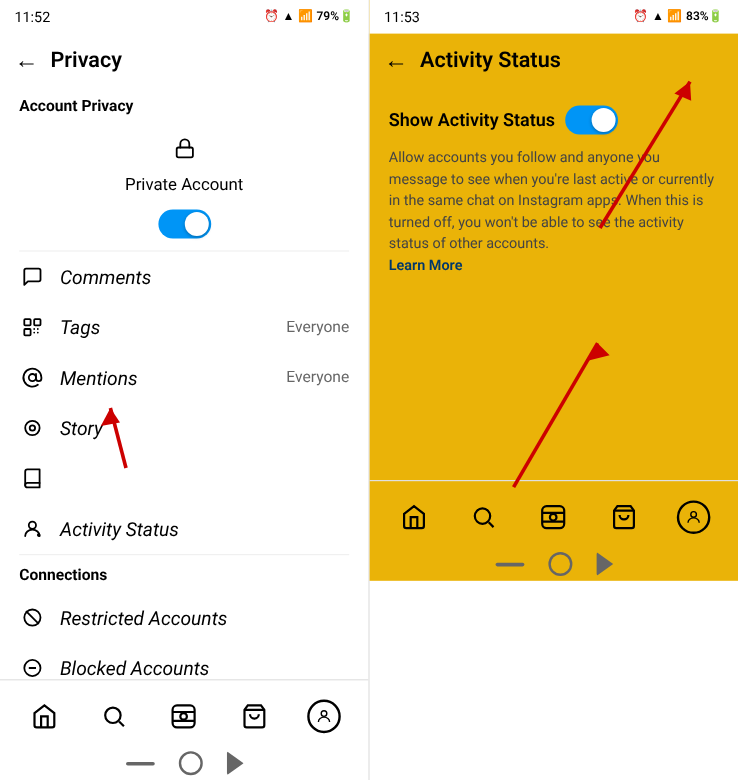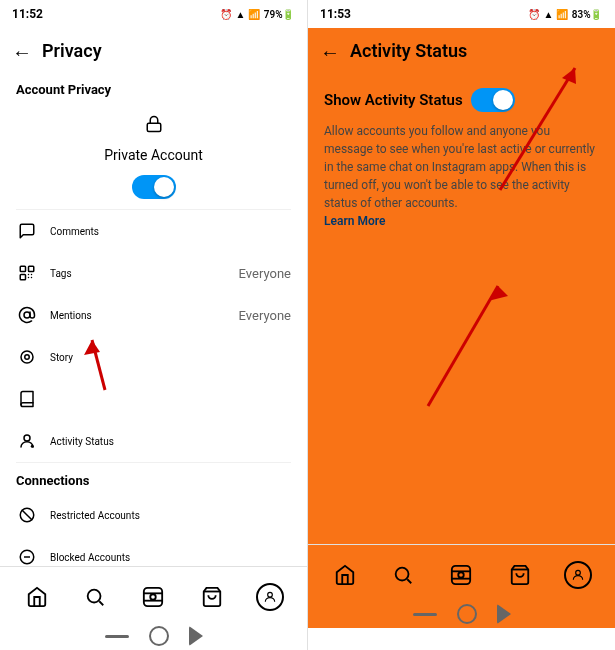--- a/index.html
+++ b/index.html
@@ -18,38 +18,38 @@
       height: 650px;
       background: #fff;
       display: flex;
       flex-direction: column;
       border-right: 1px solid #e0e0e0;
     }
 
     
     .right-panel {
       width: 307px;
-      height: 628px;
-      background: #f97316;
+      height: 484px;
+      background: #eab308;
       display: flex;
       flex-direction: column;
     }
 
     
     .status-bar {
       height: 28px;
       background: #fff;
       display: flex;
       align-items: center;
       justify-content: space-between;
       padding: 0 12px;
       font-size: 11px;
       font-weight: 600;
     }
-    .status-bar .time { font-size: 12px; font-weight: 700; }
+    .status-bar .time { font-size: 12px; font-weight: 400; }
     .status-bar-icons {
       display: flex;
       align-items: center;
       gap: 3px;
       font-size: 10px;
     }
 
     
     .top-nav {
       height: 44px;
@@ -96,22 +96,23 @@
     .menu-item .item-icon {
       width: 22px;
       height: 22px;
       display: flex;
       align-items: center;
       justify-content: center;
       flex-shrink: 0;
     }
     .menu-item .item-label {
       flex: 1;
-      font-size: 10px;
+      font-size: 16px;
       color: #000;
+      font-style: italic;
     }
     .menu-item .item-value {
       font-size: 13px;
       color: #666;
     }
 
     
     .toggle-switch {
       width: 44px;
       height: 24px;

